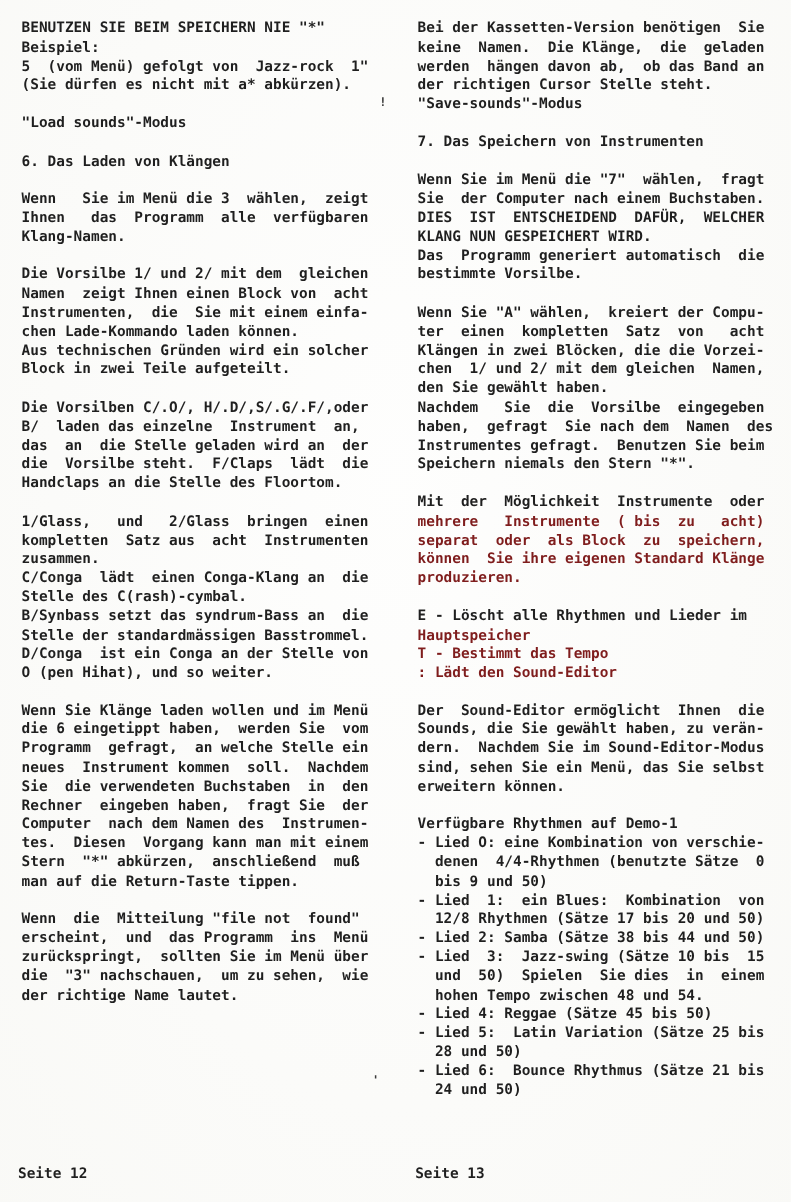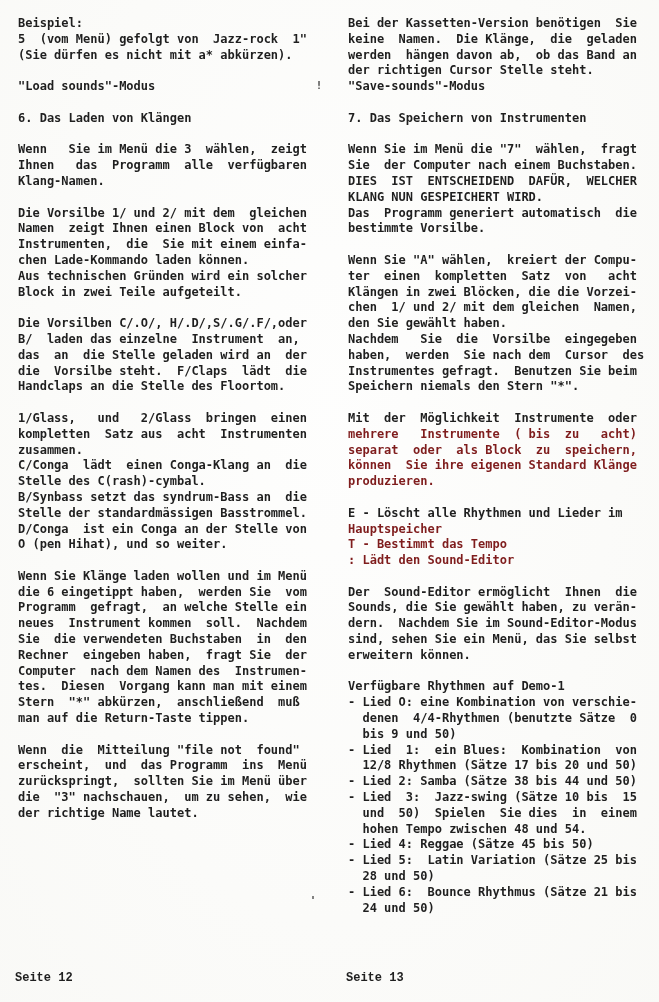--- a/index.html
+++ b/index.html
@@ -39,39 +39,39 @@
   }
   .col-left  { left: 18px; }
   .col-right { left: 348px; }
   .footer {
     position: absolute;
     top: 971px;
     font-size: 12px;
     font-weight: bold;
     color: #1f1f1f;
     white-space: pre;
-    font-family: Liberation Mono, monospace;
   }
   .footer-left  { left: 15px; }
   .footer-right { left: 346px; text-align: right; }
   .gutter-mark {
     position: absolute;
     font-size: 10px;
     font-weight: bold;
     color: #3a3a3a;
   }
   .mark-1 { left: 316px; top: 80px; }
   .mark-2 { left: 310px; top: 895px; }
 </style>
 </head>
 <body>
 
 <div class="page"></div>
 
 <div class="column col-left">
+    <div class="line">BENUTZEN SIE BEIM SPEICHERN NIE "*"</div>
     <div class="line">Beispiel:</div>
     <div class="line">5  (vom Menü) gefolgt von  Jazz-rock  1"</div>
     <div class="line">(Sie dürfen es nicht mit a* abkürzen).</div>
     <div class="line">&nbsp;</div>
     <div class="line">"Load sounds"-Modus</div>
     <div class="line">&nbsp;</div>
     <div class="line">6. Das Laden von Klängen</div>
     <div class="line">&nbsp;</div>
     <div class="line">Wenn   Sie im Menü die 3  wählen,  zeigt</div>
     <div class="line">Ihnen   das  Programm  alle  verfügbaren</div>
@@ -133,21 +133,21 @@
     <div class="line">KLANG NUN GESPEICHERT WIRD.</div>
     <div class="line">Das  Programm generiert automatisch  die</div>
     <div class="line">bestimmte Vorsilbe.</div>
     <div class="line">&nbsp;</div>
     <div class="line">Wenn Sie "A" wählen,  kreiert der Compu-</div>
     <div class="line">ter  einen  kompletten  Satz  von   acht</div>
     <div class="line">Klängen in zwei Blöcken, die die Vorzei-</div>
     <div class="line">chen  1/ und 2/ mit dem gleichen  Namen,</div>
     <div class="line">den Sie gewählt haben.</div>
     <div class="line">Nachdem   Sie  die  Vorsilbe  eingegeben</div>
-    <div class="line">haben,  werden  Sie nach dem  Cursor  des</div>
+    <div class="line">haben,  gefragt  Sie nach dem  Namen  des</div>
     <div class="line">Instrumentes gefragt.  Benutzen Sie beim</div>
     <div class="line">Speichern niemals den Stern "*".</div>
     <div class="line">&nbsp;</div>
     <div class="line">Mit  der  Möglichkeit  Instrumente  oder</div>
     <div class="line faded">mehrere   Instrumente  ( bis  zu   acht)</div>
     <div class="line faded">separat  oder  als Block  zu  speichern,</div>
     <div class="line faded">können  Sie ihre eigenen Standard Klänge</div>
     <div class="line faded">produzieren.</div>
     <div class="line">&nbsp;</div>
     <div class="line">E - Löscht alle Rhythmen und Lieder im</div>

